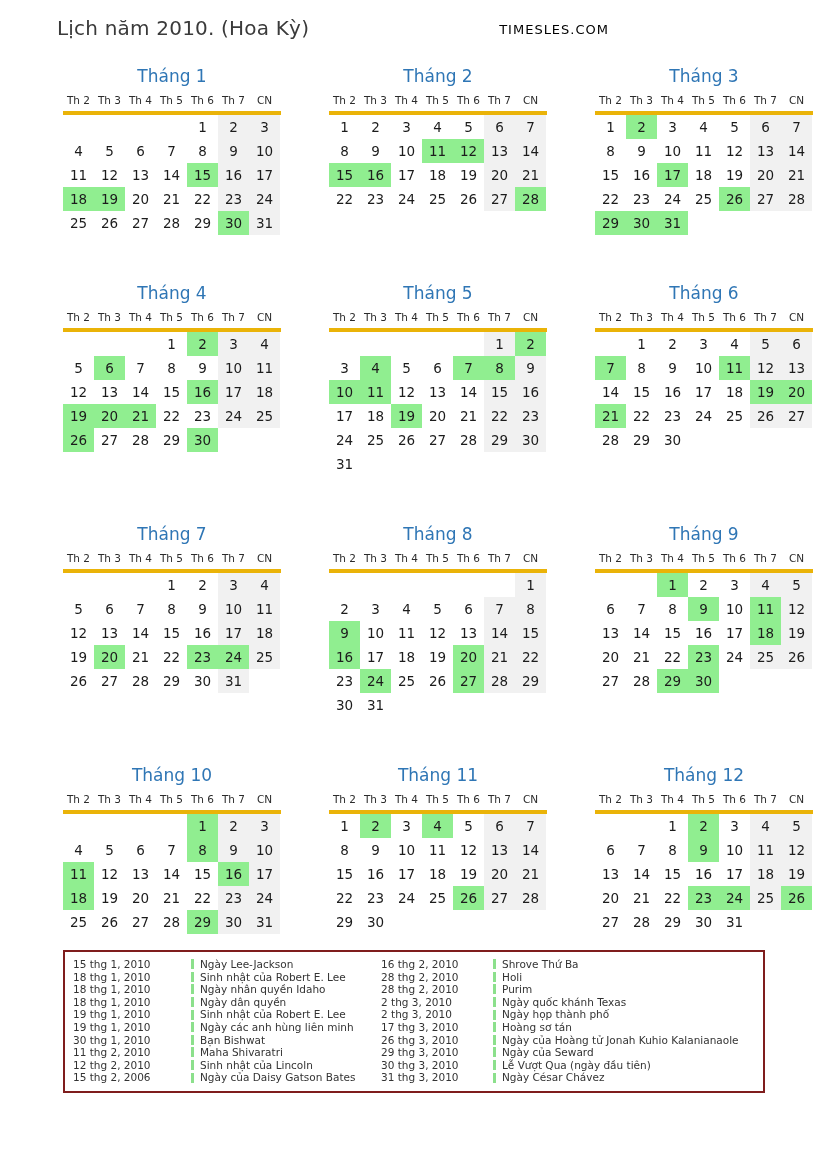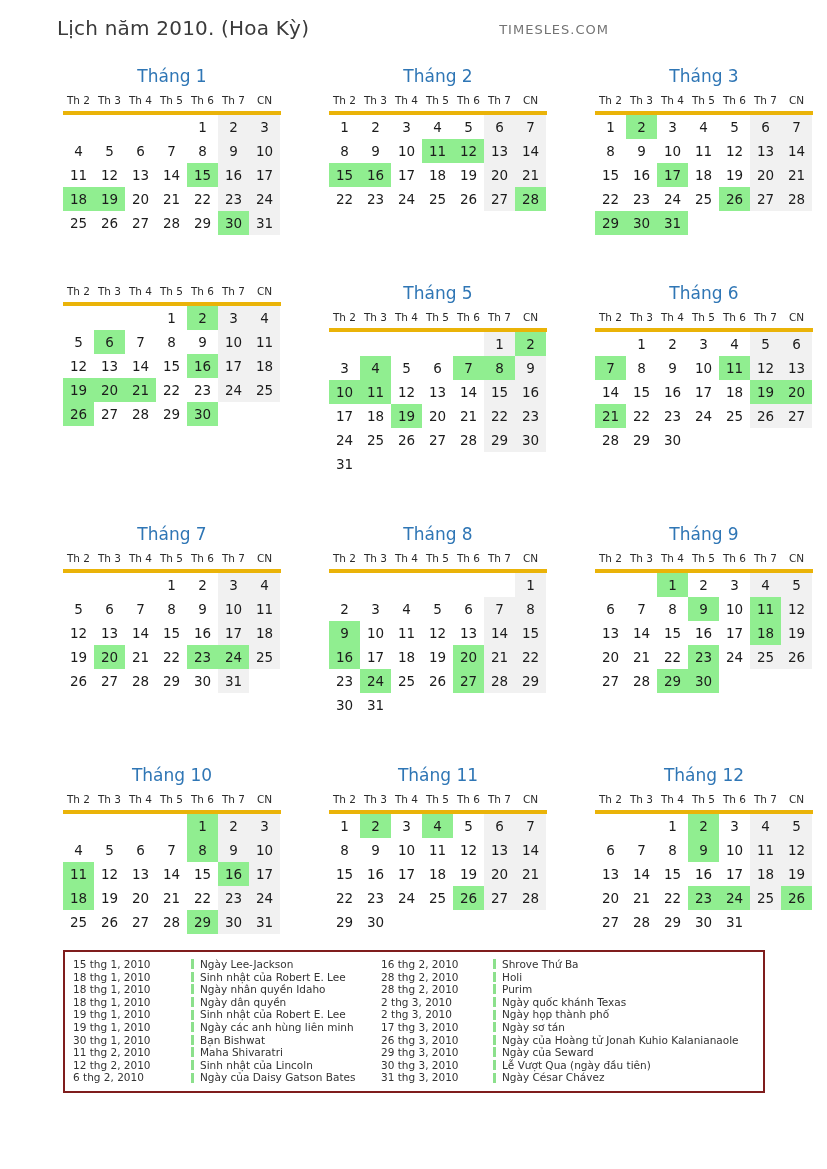--- a/index.html
+++ b/index.html
@@ -2,21 +2,21 @@
 <html><head>
 <meta charset="utf-8">
 <style>
   * { margin:0; padding:0; box-sizing:border-box; }
   html,body { width:827px; background:#ffffff; font-family:"DejaVu Sans","Liberation Sans",sans-serif; }
   .page { width:666px; height:1169px; background:#fff; position:relative; }
 
   
   .header { padding:16px 57px 0 57px; display:flex; justify-content:space-between; align-items:flex-start; }
   .page-title { font-size:20px; color:#3a3a3a; font-weight:400; letter-spacing:0.2px; }
-  .brand { font-size:13px; color:#737373; letter-spacing:1px; margin-top:6px; text-decoration:none; cursor:pointer; }
+  .brand { font-size:13px; color:#000000; letter-spacing:1px; margin-top:6px; text-decoration:none; cursor:pointer; }
 
   
   .months { margin:26px 0 0 63px; width:690px; display:grid; grid-template-columns:repeat(3,218px); column-gap:18px; row-gap:22px; align-items:start;gap:48px; }
   .month { width:218px; }
   .month-title { text-align:center; font-size:17px; color:#2f76b5; margin-bottom:6px; }
   .weekdays { display:grid; grid-template-columns:repeat(7,31px); border-bottom:4px solid #eab308; padding-bottom:3px; }
   .wd { font-size:10.5px; color:#2b2b2b; text-align:center; line-height:16px; white-space:nowrap; }
   .days { display:grid; grid-template-columns:repeat(7,31px); grid-auto-rows:24px; }
   .day { font-size:13.5px; color:#1c1c1c; text-align:center; line-height:24px; }
   .day.weekend { background:#f1f1f1; }
@@ -169,20 +169,21 @@
           <div class="day">25</div>
           <div class="day hl">26</div>
           <div class="day weekend">27</div>
           <div class="day weekend">28</div>
           <div class="day hl">29</div>
           <div class="day hl">30</div>
           <div class="day hl">31</div>
         </div>
       </div>
       <div class="month">
+        <div class="month-title">Tháng 4</div>
         <div class="weekdays">
           <div class="wd">Th 2</div>
           <div class="wd">Th 3</div>
           <div class="wd">Th 4</div>
           <div class="wd">Th 5</div>
           <div class="wd">Th 6</div>
           <div class="wd">Th 7</div>
           <div class="wd">CN</div>
         </div>
         <div class="days">
@@ -666,21 +667,21 @@
       </div>
       <div class="legend-row">
         <div class="l-date">19 thg 1, 2010</div>
         <div class="l-name">
           <span class="tick"></span>
           <span>Ngày các anh hùng liên minh</span>
         </div>
         <div class="l-date">17 thg 3, 2010</div>
         <div class="l-name">
           <span class="tick"></span>
-          <span>Ngày sơ tán</span>
+          <span>Hoàng sơ tán</span>
         </div>
       </div>
       <div class="legend-row">
         <div class="l-date">30 thg 1, 2010</div>
         <div class="l-name">
           <span class="tick"></span>
           <span>Bạn Bishwat</span>
         </div>
         <div class="l-date">26 thg 3, 2010</div>
         <div class="l-name">
@@ -706,21 +707,21 @@
           <span class="tick"></span>
           <span>Sinh nhật của Lincoln</span>
         </div>
         <div class="l-date">30 thg 3, 2010</div>
         <div class="l-name">
           <span class="tick"></span>
           <span>Lễ Vượt Qua (ngày đầu tiên)</span>
         </div>
       </div>
       <div class="legend-row">
-        <div class="l-date">6 thg 2, 2010</div>
+        <div class="l-date">15 thg 2, 2006</div>
         <div class="l-name">
           <span class="tick"></span>
           <span>Ngày của Daisy Gatson Bates</span>
         </div>
         <div class="l-date">31 thg 3, 2010</div>
         <div class="l-name">
           <span class="tick"></span>
           <span>Ngày César Chávez</span>
         </div>
       </div>

